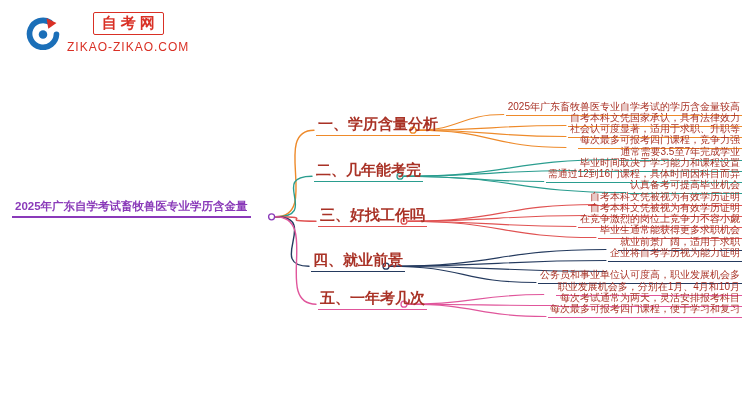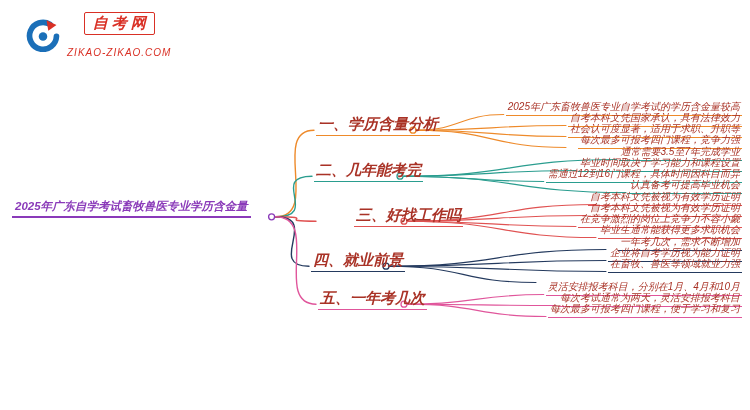--- a/index.html
+++ b/index.html
@@ -1,28 +1,27 @@
 <!DOCTYPE html>
 <html><head>
 <meta charset="utf-8">
 <style>
   html,body{margin:0;padding:0;background:#fff;}
   .canvas{
     position:relative;width:750px;height:378px;background:#fff;overflow:hidden;
     font-family:"Liberation Sans","DejaVu Sans",sans-serif;
-    font-style:italic;
   }
   
   .logo{position:absolute;left:26px;top:12px;display:flex;align-items:center;gap:7px;cursor:pointer;}
   .logo-text{display:flex;flex-direction:column;align-items:center;}
   .logo-name{
     color:#d93025;font-size:15px;font-weight:bold;letter-spacing:4px;
     border:1.5px solid #d93025;border-radius:2px;padding:1px 4px 1px 8px;line-height:1.25;
   }
-  .logo-domain{color:#d93025;font-size:10px;letter-spacing:1px;margin-top:12px;text-transform:uppercase;}
+  .logo-domain{color:#d93025;font-size:12px;letter-spacing:1px;margin-top:5px;text-transform:uppercase;}
   
   #connectors{position:absolute;left:0;top:0;pointer-events:none;}
   
   .central{
     position:absolute;font-size:11.5px;font-weight:bold;color:#8a3ab9;
     border-bottom:2px solid #8a3ab9;padding:0 3px 2px 3px;white-space:nowrap;line-height:1.2;
   }
   .topic{
     position:absolute;font-size:15px;font-weight:bold;color:#a93226;
     border-bottom:1.8px solid #999;padding:0 2px 2px 2px;white-space:nowrap;line-height:1.2;
@@ -79,40 +78,40 @@
       <circle cx="404" cy="304.1875" r="3" stroke="#e0559b" fill="#fff" stroke-width="1.3"></circle>
       <path d="M 408 304.1875 C 475.875 304.1875, 475.875 294.5, 543.75 294.5" stroke="#e0559b" fill="none" stroke-width="1.1" stroke-linecap="round"></path>
       <path d="M 408 304.1875 C 482 304.1875, 482 305.5, 556 305.5" stroke="#e0559b" fill="none" stroke-width="1.1" stroke-linecap="round"></path>
       <path d="M 408 304.1875 C 477 304.1875, 477 316.5, 546 316.5" stroke="#e0559b" fill="none" stroke-width="1.1" stroke-linecap="round"></path>
     </svg>
 
   <div class="central" id="central" style="left: 12px; top: 200px; color: rgb(138, 58, 185); border-bottom-color: rgb(138, 58, 185);">2025年广东自学考试畜牧兽医专业学历含金量</div>
 
   <div class="topic" style="left: 316px; top: 115px; border-bottom-color: rgb(238, 138, 42);">一、学历含量分析</div>
   <div class="topic" style="left: 314px; top: 161px; border-bottom-color: rgb(42, 157, 143);">二、几年能考完</div>
-  <div class="topic" style="left: 318px; top: 206px; border-bottom-color: rgb(224, 82, 82); margin-left: 36px;">三、好找工作吗</div>
+  <div class="topic" style="left: 318px; top: 206px; border-bottom-color: rgb(224, 82, 82);">三、好找工作吗</div>
   <div class="topic" style="left: 311px; top: 251px; border-bottom-color: rgb(36, 58, 94);">四、就业前景</div>
   <div class="topic" style="left: 318px; top: 289px; border-bottom-color: rgb(224, 85, 155);">五、一年考几次</div>
 
   <div class="leaf" style="top: 101px; border-bottom-color: rgb(238, 138, 42);">2025年广东畜牧兽医专业自学考试的学历含金量较高</div>
   <div class="leaf" style="top: 112px; border-bottom-color: rgb(238, 138, 42);">自考本科文凭国家承认，具有法律效力</div>
   <div class="leaf" style="top: 123px; border-bottom-color: rgb(238, 138, 42);">社会认可度显著，适用于求职、升职等</div>
   <div class="leaf" style="top: 134px; border-bottom-color: rgb(238, 138, 42);">每次最多可报考四门课程，竞争力强</div>
 
   <div class="leaf" style="top: 146px; border-bottom-color: rgb(42, 157, 143);">通常需要3.5至7年完成学业</div>
   <div class="leaf" style="top: 157px; border-bottom-color: rgb(42, 157, 143);">毕业时间取决于学习能力和课程设置</div>
   <div class="leaf" style="top: 168px; border-bottom-color: rgb(42, 157, 143);">需通过12到16门课程，具体时间因科目而异</div>
   <div class="leaf" style="top: 179px; border-bottom-color: rgb(42, 157, 143);">认真备考可提高毕业机会</div>
 
   <div class="leaf" style="top: 191px; border-bottom-color: rgb(224, 82, 82);">自考本科文凭被视为有效学历证明</div>
   <div class="leaf" style="top: 202px; border-bottom-color: rgb(224, 82, 82);">自考本科文凭被视为有效学历证明</div>
   <div class="leaf" style="top: 213px; border-bottom-color: rgb(224, 82, 82);">在竞争激烈的岗位上竞争力不容小觑</div>
   <div class="leaf" style="top: 224px; border-bottom-color: rgb(224, 82, 82);">毕业生通常能获得更多求职机会</div>
 
-  <div class="leaf" style="top: 236px; border-bottom-color: rgb(36, 58, 94);">一年考几次，需求不断增加</div>
+  <div class="leaf" style="top: 236px; border-bottom-color: rgb(36, 58, 94);">就业前景广阔，适用于求职</div>
   <div class="leaf" style="top: 247px; border-bottom-color: rgb(36, 58, 94);">企业将自考学历视为能力证明</div>
-  <div class="leaf" style="top: 258px; border-bottom-color: rgb(36, 58, 94);">在畜牧、兽医等领域就业力强</div>
+  <div class="leaf" style="top: 269px; border-bottom-color: rgb(36, 58, 94);">公务员和事业单位认可度高，职业发展机会多</div>
 
-  <div class="leaf" style="top: 281px; border-bottom-color: rgb(224, 85, 155);">灵活安排报考科目，分别在1月、4月和10月</div>
+  <div class="leaf" style="top: 281px; border-bottom-color: rgb(224, 85, 155);">职业发展机会多，分别在1月、4月和10月</div>
   <div class="leaf" style="top: 292px; border-bottom-color: rgb(224, 85, 155);">每次考试通常为两天，灵活安排报考科目</div>
   <div class="leaf" style="top: 303px; border-bottom-color: rgb(224, 85, 155);">每次最多可报考四门课程，便于学习和复习</div>
 
 </div>
 
 </body></html>

